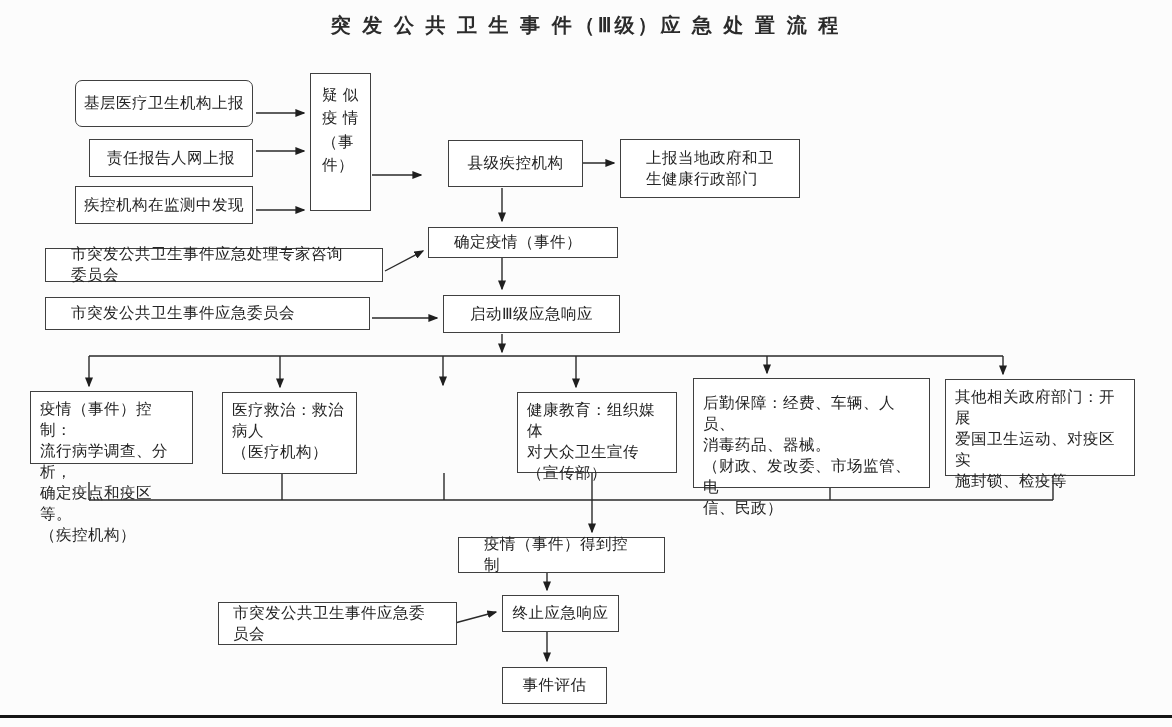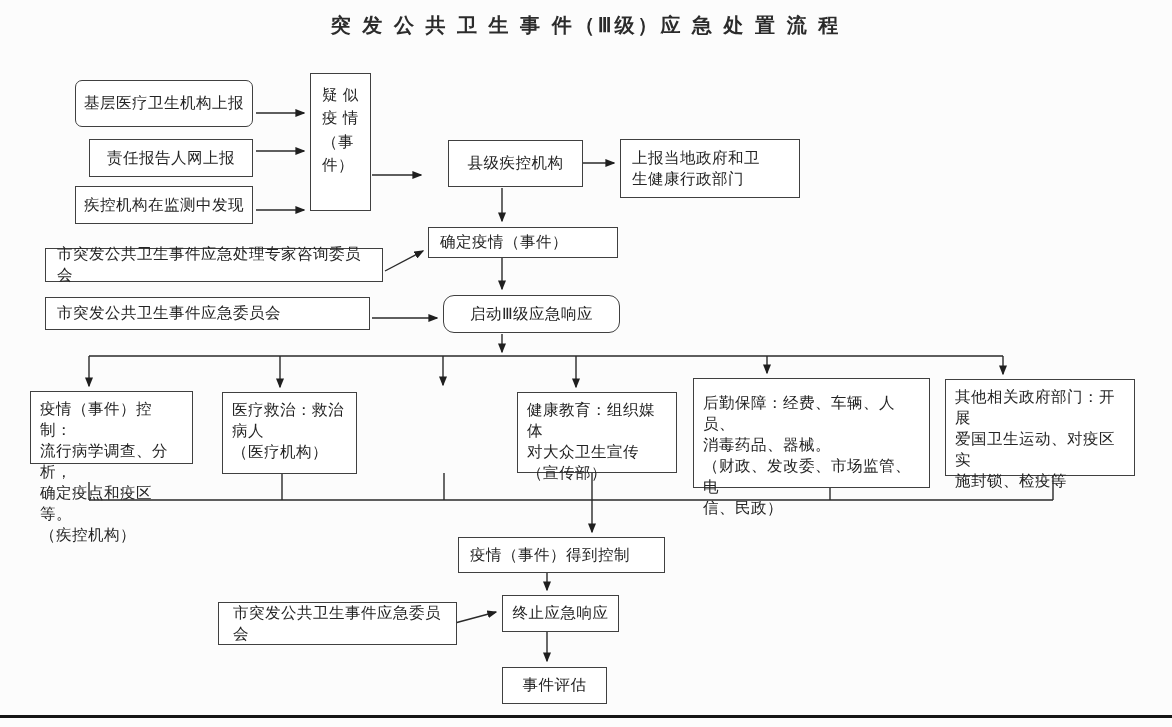--- a/index.html
+++ b/index.html
@@ -14,21 +14,21 @@
     text-align:center; font-size:20px; font-weight:bold;
     letter-spacing:3px; color:#2b2b2b;
   }
   .box {
     position:absolute; box-sizing:border-box;
     background:#ffffff; border:1.5px solid #404040;
     font-size:15.5px; letter-spacing:0.5px; line-height:1.35;
     white-space:pre-line; color:#242424;
   }
   .c { display:flex; align-items:center; justify-content:center; text-align:center; }
-  .l { display:flex; align-items:center; justify-content:flex-start; text-align:left; padding:0 11px; }
+  .l { display:flex; align-items:center; justify-content:flex-start; text-align:left; padding:0 25px; }
   .p { text-align:left; padding:7px 9px; }
   .connectors { position:absolute; left:0; top:0; width:1172px; height:727px; }
   .bottom-rule { position:absolute; left:0; top:715px; width:1172px; height:3px; background:#161616; }
 </style>
 </head>
 <body>
 
 <div class="stage">
 
   <div class="title">突 发 公 共 卫 生 事 件（Ⅲ级）应 急 处 置 流 程</div>
@@ -86,21 +86,21 @@
   <div class="box p" style="left:310px; top:73px; width:61px; height:138px; padding:9px 11px; line-height:1.5;">疑 似
 疫 情
 （事
 件）</div>
 
   <div class="box c" style="left:448px; top:140px; width:135px; height:47px;">县级疾控机构</div>
   <div class="box l" style="left:620px; top:139px; width:180px; height:59px;">上报当地政府和卫
 生健康行政部门</div>
 
   <div class="box l" style="left:428px; top:227px; width:190px; height:31px;">确定疫情（事件）</div>
-  <div class="box c" style="left:443px; top:295px; width:177px; height:38px;border-radius:11px;">启动Ⅲ级应急响应</div>
+  <div class="box c" style="left:443px; top:295px; width:177px; height:38px;">启动Ⅲ级应急响应</div>
 
   <div class="box l" style="left:45px; top:248px; width:338px; height:34px;">市突发公共卫生事件应急处理专家咨询委员会</div>
   <div class="box l" style="left:45px; top:297px; width:325px; height:33px;">市突发公共卫生事件应急委员会</div>
 
   <div class="box p" style="left:30px; top:391px; width:163px; height:73px;">疫情（事件）控制：
 流行病学调查、分析，
 确定疫点和疫区等。
 （疾控机构）</div>
   <div class="box p" style="left:222px; top:392px; width:135px; height:82px;">医疗救治：救治
 病人

